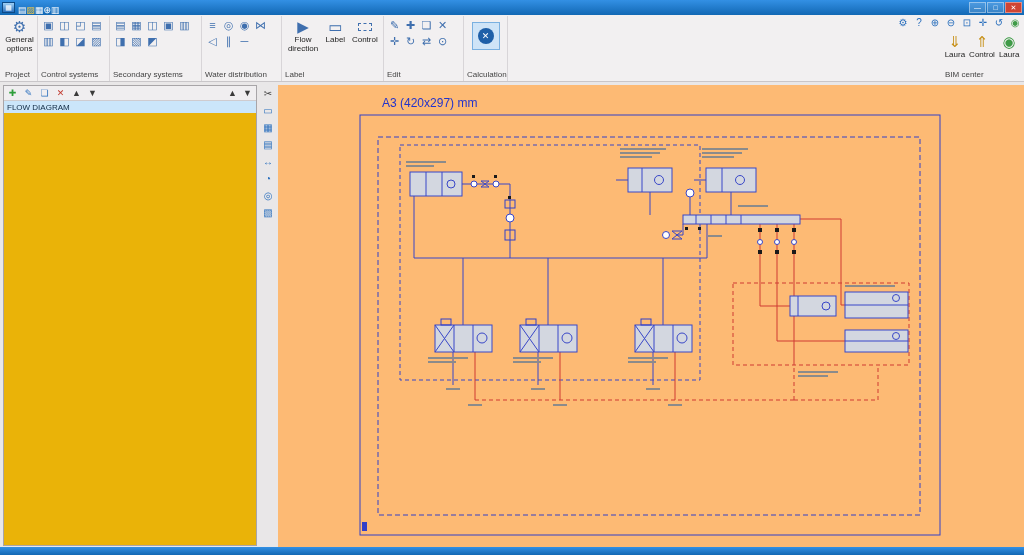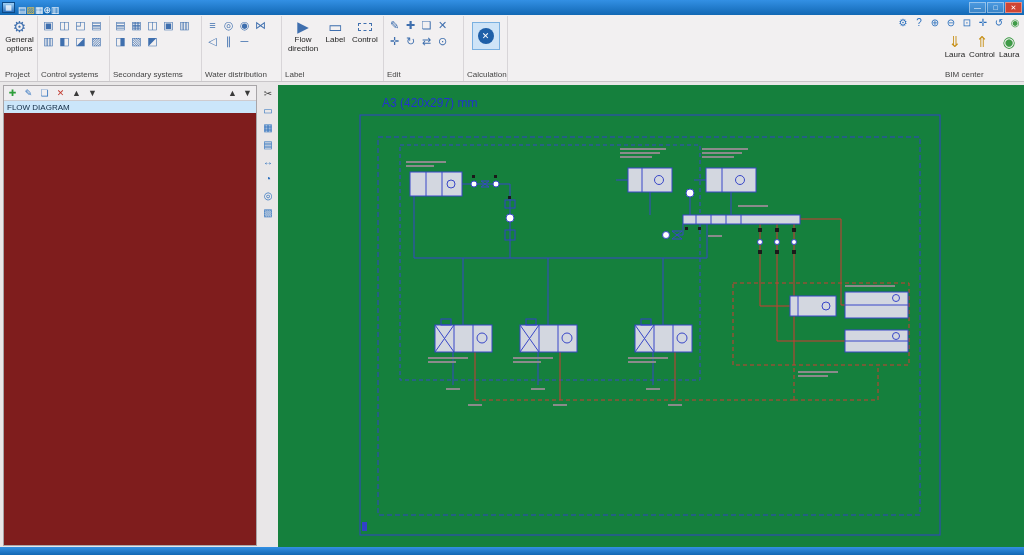--- a/index.html
+++ b/index.html
@@ -43,31 +43,31 @@
   .topright{position:absolute;top:17px;right:3px;display:flex;gap:4px;z-index:5}
   .topright .ric{width:12px;height:12px;font-size:10px}
 
   
   .sidebar{position:absolute;left:3px;top:85px;width:254px;bottom:9px;background:#fff;
     border:1px solid #a8a5a8;display:flex;flex-direction:column}
   .side-toolbar{height:15px;background:#f0eef0;border-bottom:1px solid #cfcccf;
     display:flex;align-items:center;padding:0 3px;gap:5px}
   .side-toolbar .ric{width:11px;height:11px;font-size:9px}
   .side-spacer{flex:1}
-  .list{flex:1;overflow:hidden;background:#7f1d1d}
+  .list{flex:1;overflow:hidden;background:#eab308}
   .list-item{height:12px;font-size:8px;display:flex;align-items:center;padding-left:3px;color:#102a43}
   .list-item.selected{background:#cbe6fa}
 
   
   .vtools{position:absolute;left:259px;top:87px;width:18px;display:flex;flex-direction:column;
     align-items:center;gap:4px}
   .vtools .ric{width:13px;height:13px;font-size:10px;color:#4a4a4a}
 
   
-  .canvas{position:absolute;left:278px;top:85px;right:0;bottom:8px;background:#15803d;overflow:hidden}
+  .canvas{position:absolute;left:278px;top:85px;right:0;bottom:8px;background:#fdba74;overflow:hidden}
   svg{display:block}
   .frame{fill:none;stroke:#3240c8;stroke-width:1}
   .dash{stroke-dasharray:5 3}
   .unit{fill:#d3d7e0;stroke:#3947c8;stroke-width:1}
   .bl{stroke:#3947c8;fill:none;stroke-width:1}
   .bld{stroke:#3947c8;fill:none;stroke-width:1;stroke-dasharray:4 3}
   .rl{stroke:#cf3b32;fill:none;stroke-width:1}
   .rld{stroke:#cf3b32;fill:none;stroke-width:1;stroke-dasharray:4 3}
   .vv{fill:#fff;stroke:#3947c8;stroke-width:1}
   .tx{fill:#8b8b8b}

